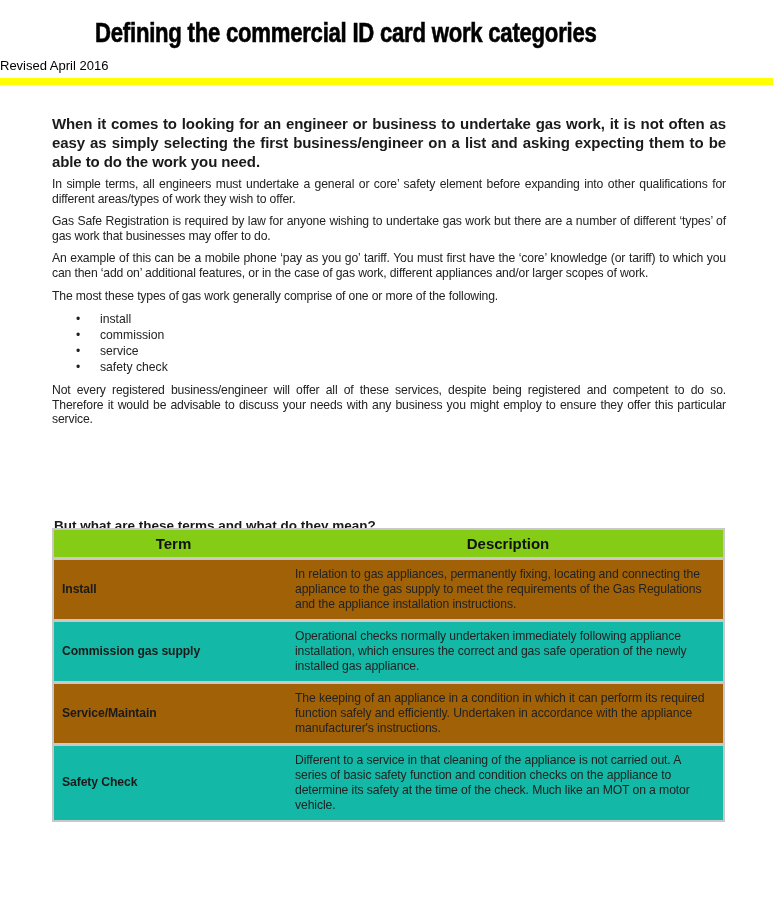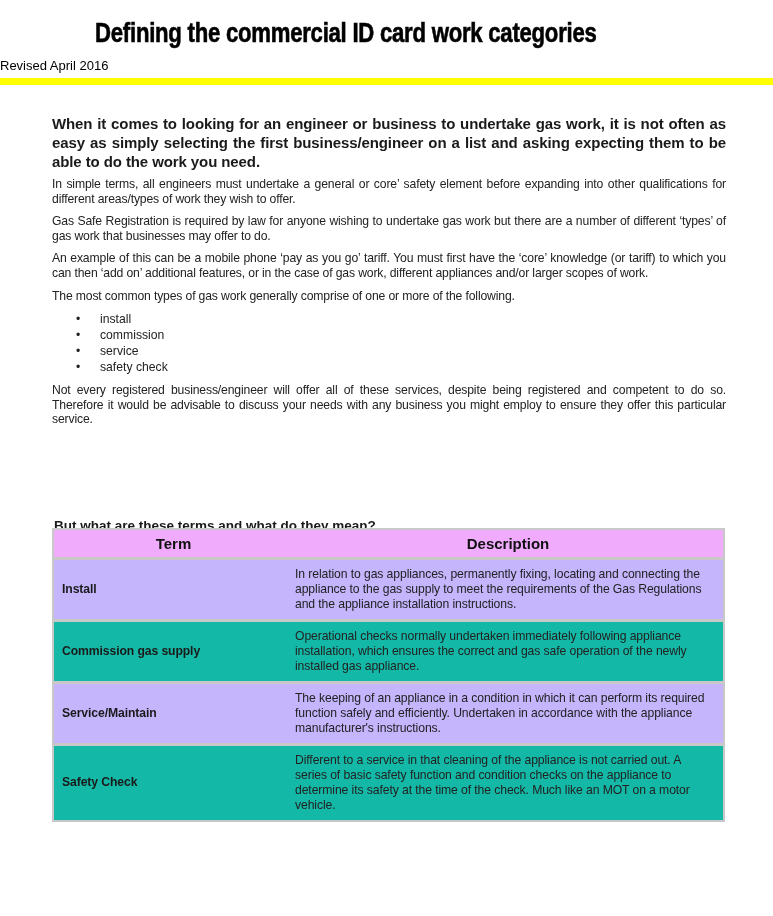--- a/index.html
+++ b/index.html
@@ -99,21 +99,21 @@
     }
     .terms-table {
       position: absolute;
       top: 528px;
       left: 52px;
       width: 673px;
       border-collapse: collapse;
       border: 2px solid #c8c8c8;
     }
     .terms-table th {
-      background: #f0abfc;
+      background: #84cc16;
       font-size: 15px;
       font-weight: 700;
       color: #111;
       height: 29px;
       text-align: center;
       border-bottom: 3px solid #c8c8c8;
     }
     .terms-table td {
       font-size: 12.2px;
       line-height: 15px;
@@ -125,21 +125,21 @@
     .terms-table tr:last-child td { border-bottom: none; }
     .terms-table td.term {
       font-weight: 700;
       width: 240px;
       padding-left: 8px;
       color: #1a1a1a;
     }
     .terms-table td.desc {
       padding: 4px 10px 4px 2px;
     }
-    .row-white td { background: #c4b5fd; }
+    .row-white td { background: #a16207; }
     .row-grey td { background: #14b8a6; }
     .h-install { height: 62px; }
     .h-commission { height: 62px; }
     .h-service { height: 62px; }
     .h-safety { height: 77px; }
     .h-ng { height: 28px; }
     .h-lpg { height: 45px; }
     .row-ng td { vertical-align: top; padding-top: 4px; }
   </style>
 </head>
@@ -149,21 +149,21 @@
   <h1 class="title">Defining the commercial ID card work categories</h1>
 </div>
 <div class="subtitle">Revised April 2016</div>
 <div class="yellow-bar" style="background: rgb(255, 255, 0);"></div>
 
 <div class="content">
   <p class="lead">When it comes to looking for an engineer or business to undertake gas work, it is not often as easy as simply selecting the first business/engineer on a list and asking expecting them to be able to do the work you need.</p>
   <p class="para">In simple terms, all engineers must undertake a general or core’ safety element before expanding into other qualifications for different areas/types of work they wish to offer.</p>
   <p class="para">Gas Safe Registration is required by law for anyone wishing to undertake gas work but there are a number of different ‘types’ of gas work that businesses may offer to do.</p>
   <p class="para">An example of this can be a mobile phone ‘pay as you go’ tariff. You must first have the ‘core’ knowledge (or tariff) to which you can then ‘add on’ additional features, or in the case of gas work, different appliances and/or larger scopes of work.</p>
-  <p class="para">The most common types of gas work generally comprise of one or more of the following.</p>
+  <p class="para">The most these types of gas work generally comprise of one or more of the following.</p>
   <ul class="bullets">
     <li><span class="bullet">•</span><span>install</span></li>
     <li><span class="bullet">•</span><span>commission</span></li>
     <li><span class="bullet">•</span><span>service</span></li>
     <li><span class="bullet">•</span><span>safety check</span></li>
   </ul>
   <p class="para">Not every registered business/engineer will offer all of these services, despite being registered and competent to do so. Therefore it would be advisable to discuss your needs with any business you might employ to ensure they offer this particular service.</p>
 </div>
 
 <h2 class="section-heading">But what are these terms and what do they mean?</h2>

